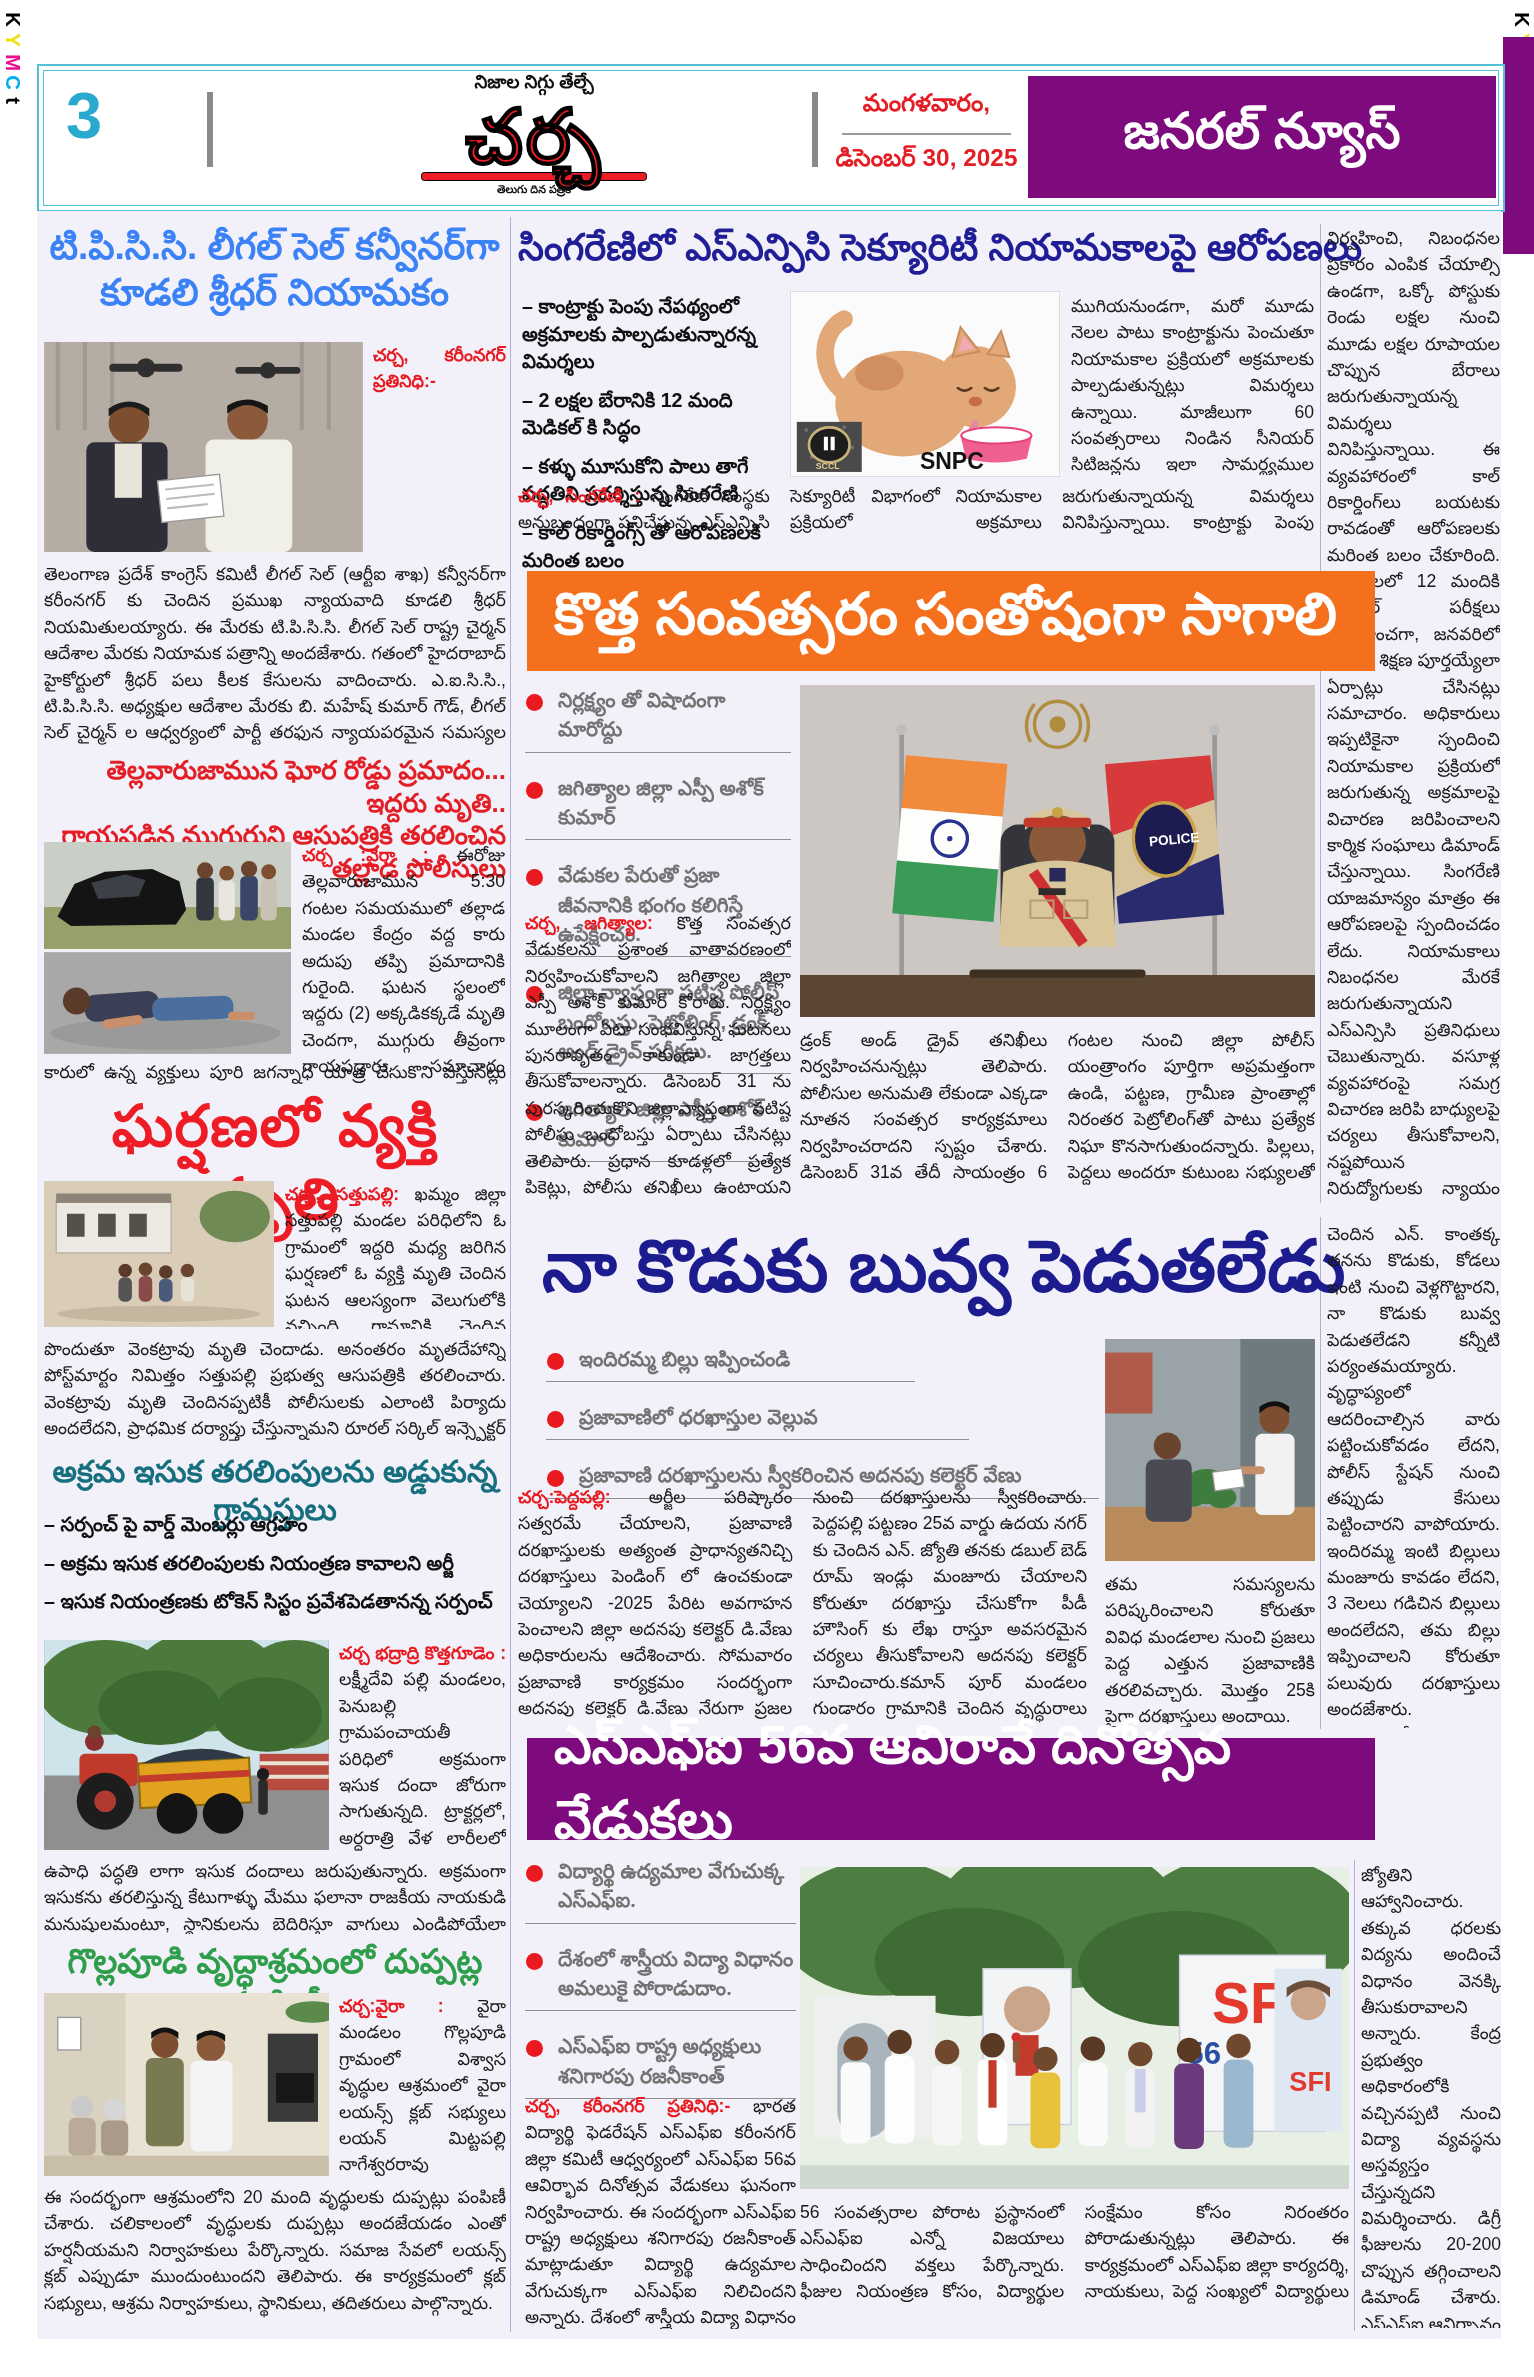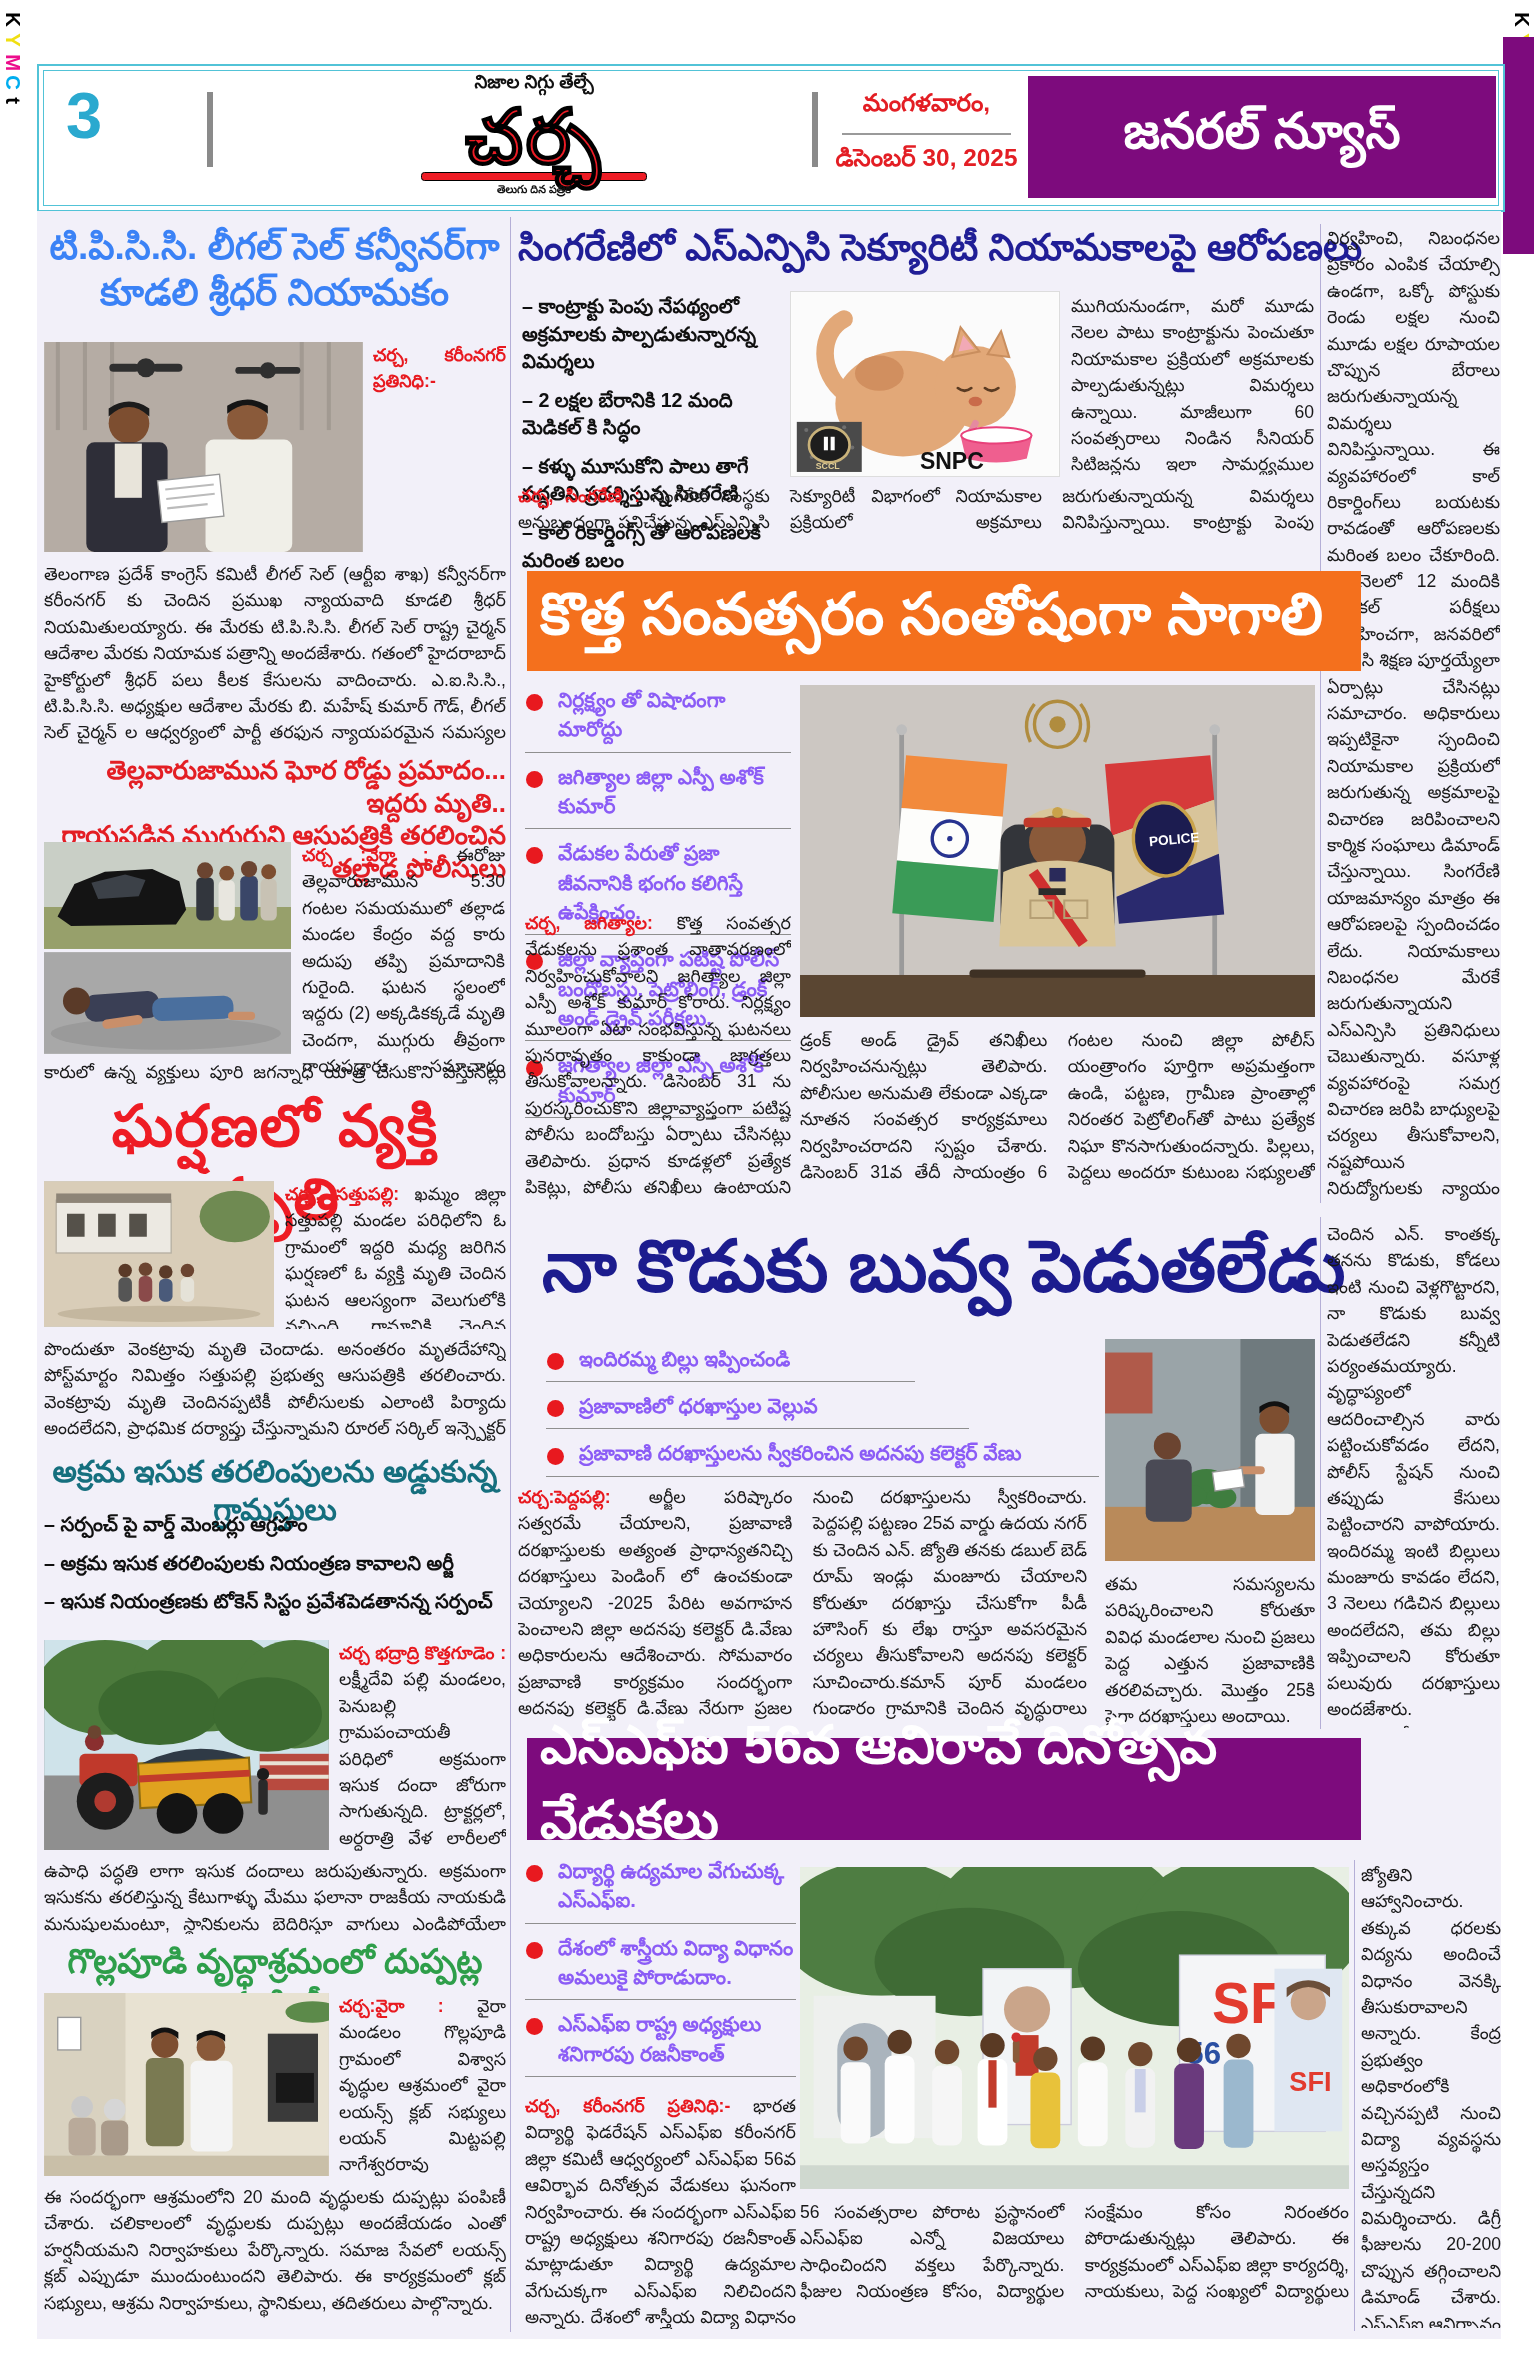--- a/index.html
+++ b/index.html
@@ -10,25 +10,25 @@
   .body-text{font-size:17.6px;line-height:1.5;text-align:justify;color:#181818;overflow:hidden;}
   .dl{color:#e8191f;font-weight:700;}
   .hl{font-weight:800;text-align:center;line-height:1.25;}
   .hl-pink{color:#3b82f6;font-size:37px;}
   .hl-red2{color:#e31e24;font-size:26px;}
   .hl-bigred{color:#ee1c24;font-size:58px;letter-spacing:1.4px;}
   .hl-teal{color:#156f7e;font-size:30.5px;}
   .hl-green{color:#2e9e4a;font-size:34px;}
   .hl-navy{color:#201e96;font-size:37px;white-space:nowrap;}
   .hl-buvva{color:#1c1c8e;font-size:72px;white-space:nowrap;}
-  .banner{color:#fff;font-weight:800;display:flex;align-items:center;padding-left:13px;}
+  .banner{color:#fff;font-weight:800;display:flex;align-items:center;padding-left:27px;}
   .banner-orange{background:#f4701d;font-size:58px;}
   .banner-purple{background:#7d0b7d;font-size:53px;}
   .dash-item{font-size:19.7px;font-weight:700;color:#101010;margin-bottom:11px;line-height:1.4;}
-  .dot-item{position:relative;padding-left:33px;font-size:20.3px;font-weight:700;color:#8b5cf6;line-height:1.45;padding-bottom:6.8px;border-bottom:1.4px solid #8f8f8f;margin-bottom:10px;}
+  .dot-item{position:relative;padding-left:33px;font-size:20.3px;font-weight:700;color:#737373;line-height:1.45;padding-bottom:6.8px;border-bottom:1.4px solid #8f8f8f;margin-bottom:21px;}
   .dot-item::before{content:"";position:absolute;left:1.4px;top:8.1px;width:17px;height:17px;border-radius:50%;background:#e8191f;}
   .vsep{background:#b4aed6;width:1.4px;}
   .pmark{display:flex;flex-direction:column;font-weight:700;font-size:20.3px;line-height:1.05;}
   .pmark span{transform:rotate(90deg);}
   .mk0{color:#000;}.mk1{color:#f0df12;}.mk2{color:#ec0c8c;}.mk3{color:#00adef;}.mk4{color:#000;}
   .col2{column-count:2;column-gap:20.3px;}
   .col3c{column-count:3;column-gap:20.3px;}
 </style>
 </head>
 <body>

